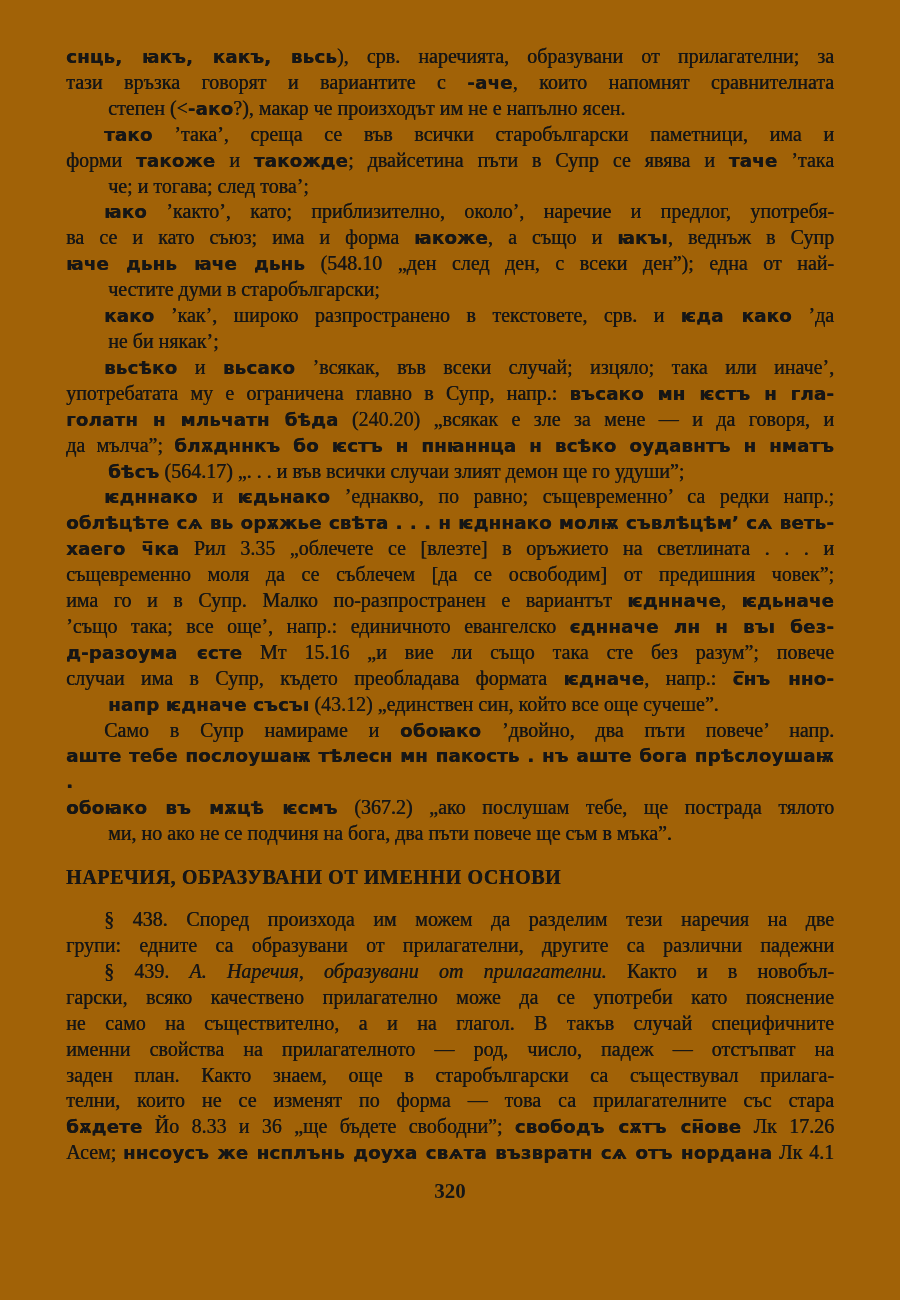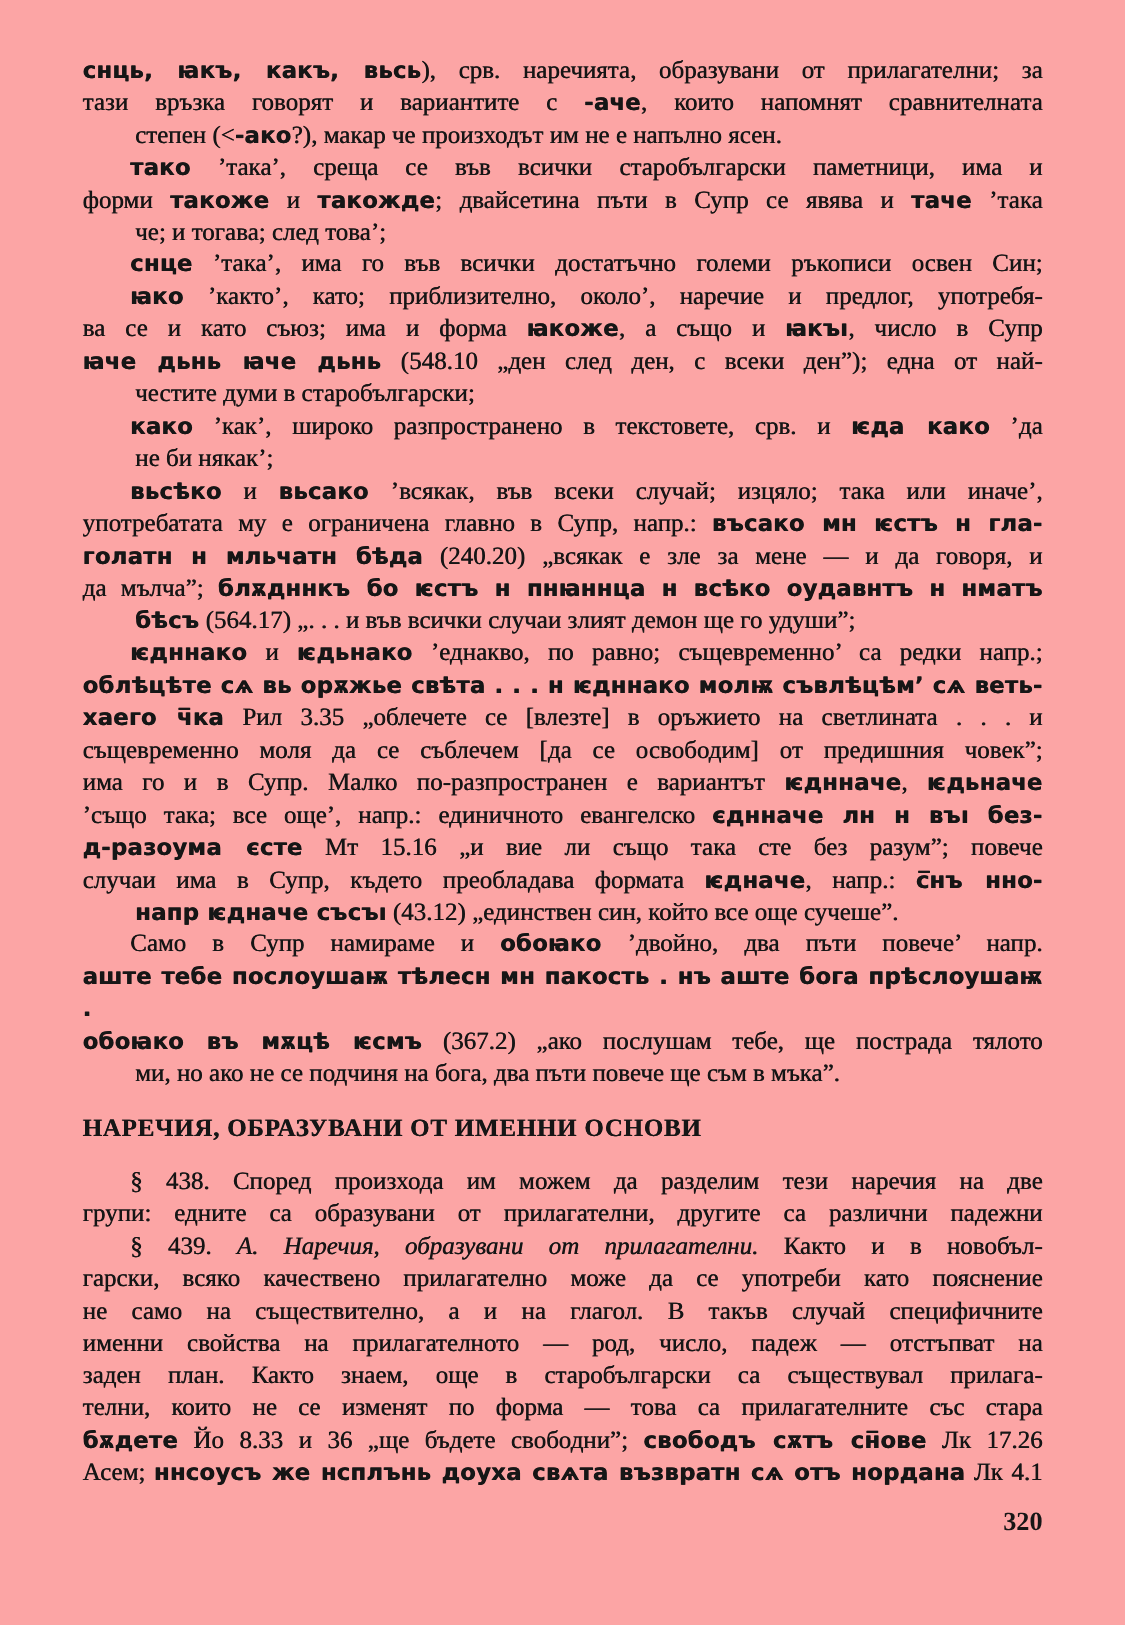--- a/index.html
+++ b/index.html
@@ -1,20 +1,20 @@
 <!DOCTYPE html>
 <html><head>
 <meta charset="utf-8">
 <style>
   html,body{margin:0;padding:0;background:#e8e8e6;}
   .page{
     position:relative;
     width:900px;height:1300px;
     margin:0 auto;
-    background:#fca5a5;
+    background:#a16207;
     box-sizing:border-box;
     padding:44px 66px 0 66px;
     color:#161616;
     font-family:"Liberation Serif","DejaVu Serif",serif;
     overflow:hidden;
   }
   .line{
     font-size:20px;
     line-height:25.9px;
     text-align:justify;
@@ -35,41 +35,40 @@
   .heading{
     text-align:left;
     font-weight:bold;
     font-size:20px;
     letter-spacing:0.6px;
     margin:17px 0 16px 0;
     line-height:27px;
     text-shadow:0.3px 0 0 currentColor;
   }
   .pagenum{
-    text-align:right;
+    text-align:center;
     font-weight:bold;
     font-size:21px;
     margin-top:12px;
     line-height:26px;
   }
 </style>
 </head>
 <body>
 
 <div class="page">
   <div>
       <div class="line"><span class="o">снць, ꙗкъ, какъ, вьсь</span><span class="r">), срв. наречията, образувани от прилагателни; за</span></div>
       <div class="line"><span class="r">тази връзка говорят и вариантите с </span><span class="o">-аче</span><span class="r">, които напомнят сравнителната</span></div>
       <div class="line end"><span class="r">степен (&lt;</span><span class="o">-ако</span><span class="r">?), макар че произходът им не е напълно ясен.</span></div>
       <div class="line indent"><span class="o">тако</span><span class="r"> ’така’, среща се във всички старобългарски паметници, има и</span></div>
       <div class="line"><span class="r">форми </span><span class="o">такоже</span><span class="r"> и </span><span class="o">такожде</span><span class="r">; двайсетина пъти в Супр се явява и </span><span class="o">таче</span><span class="r"> ’така</span></div>
       <div class="line end"><span class="r">че; и тогава; след това’;</span></div>
-      <div class="line indent"><span class="o">снце</span><span class="r"> ’така’, има го във всички достатъчно големи ръкописи освен Син;</span></div>
       <div class="line indent"><span class="o">ꙗко</span><span class="r"> ’както’, като; приблизително, около’, наречие и предлог, употребя-</span></div>
-      <div class="line"><span class="r">ва се и като съюз; има и форма </span><span class="o">ꙗкоже</span><span class="r">, а също и </span><span class="o">ꙗкъı</span><span class="r">, число в Супр</span></div>
+      <div class="line"><span class="r">ва се и като съюз; има и форма </span><span class="o">ꙗкоже</span><span class="r">, а също и </span><span class="o">ꙗкъı</span><span class="r">, веднъж в Супр</span></div>
       <div class="line"><span class="o">ꙗче дьнь ꙗче дьнь</span><span class="r"> (548.10 „ден след ден, с всеки ден”); една от най-</span></div>
       <div class="line end"><span class="r">честите думи в старобългарски;</span></div>
       <div class="line indent"><span class="o">како</span><span class="r"> ’как’, широко разпространено в текстовете, срв. и </span><span class="o">ѥда како</span><span class="r"> ’да</span></div>
       <div class="line end"><span class="r">не би някак’;</span></div>
       <div class="line indent"><span class="o">вьсѣко</span><span class="r"> и </span><span class="o">вьсако</span><span class="r"> ’всякак, във всеки случай; изцяло; така или иначе’,</span></div>
       <div class="line"><span class="r">употребатата му е ограничена главно в Супр, напр.: </span><span class="o">въсако мн ѥстъ н гла-</span></div>
       <div class="line"><span class="o">голатн н мльчатн бѣда</span><span class="r"> (240.20) „всякак е зле за мене — и да говоря, и</span></div>
       <div class="line"><span class="r">да мълча”; </span><span class="o">блѫдннкъ бо ѥстъ н пнꙗннца н всѣко оудавнтъ н нматъ</span></div>
       <div class="line end"><span class="o">бѣсъ</span><span class="r"> (564.17) „. . . и във всички случаи злият демон ще го удуши”;</span></div>
       <div class="line indent"><span class="o">ѥдннако</span><span class="r"> и </span><span class="o">ѥдьнако</span><span class="r"> ’еднакво, по равно; същевременно’ са редки напр.;</span></div>

